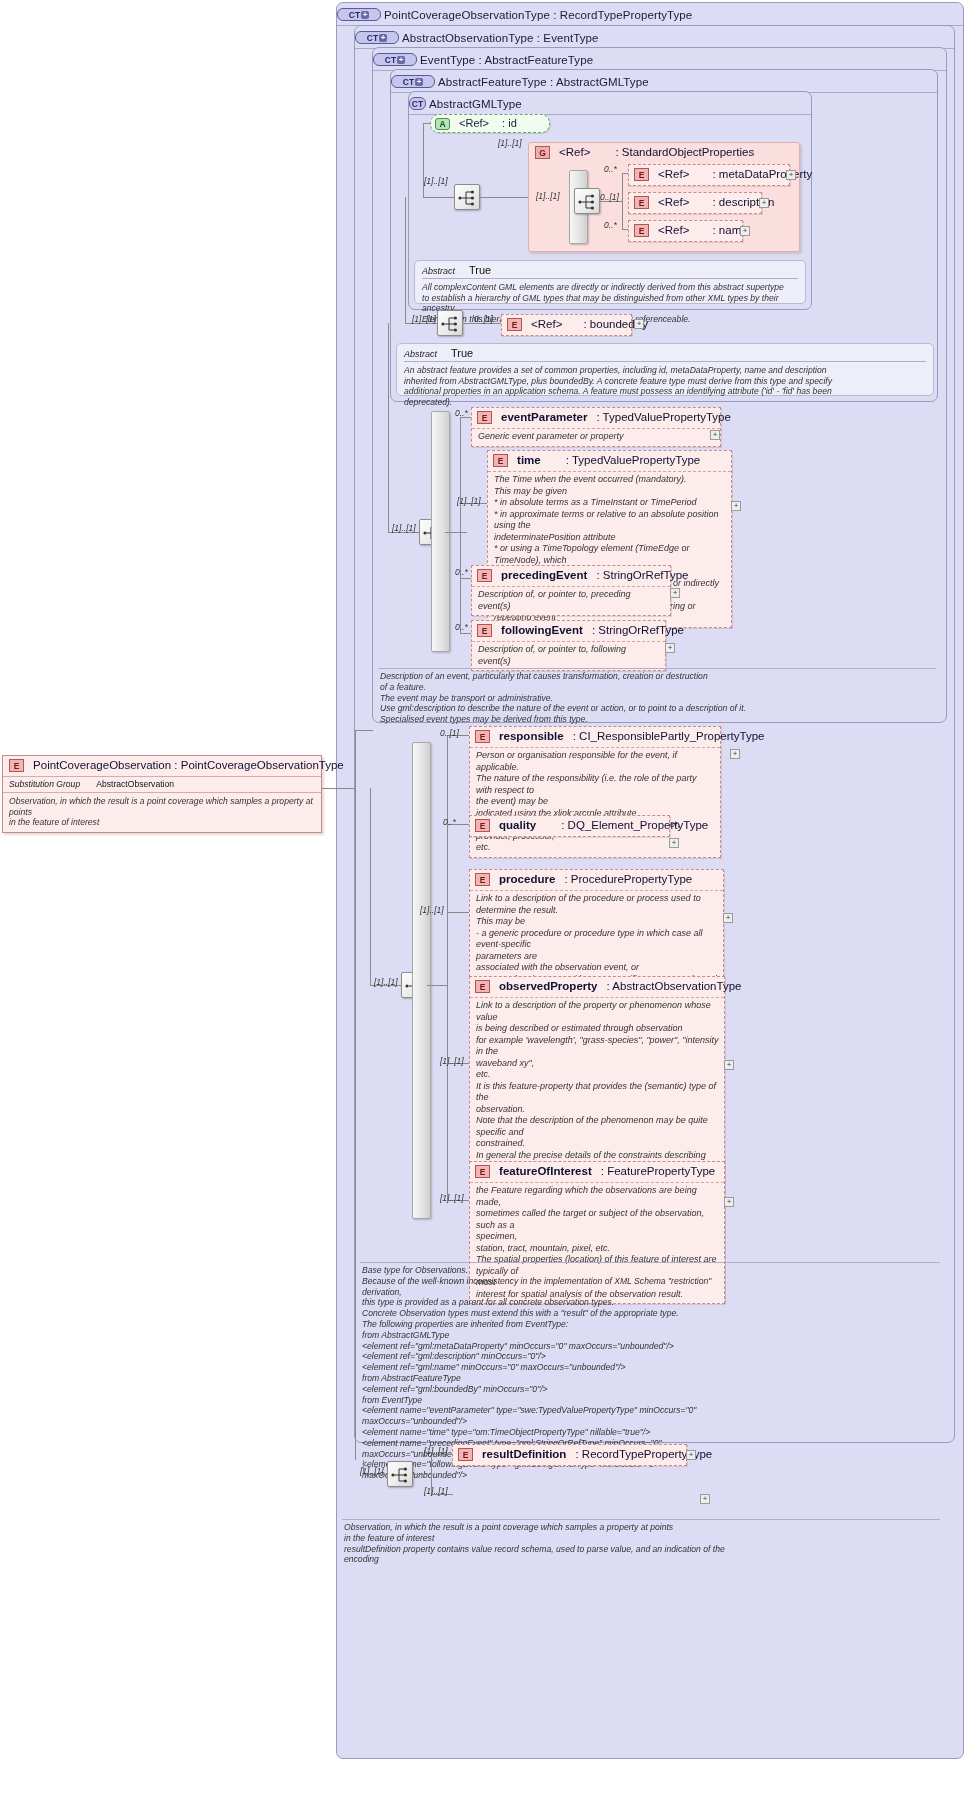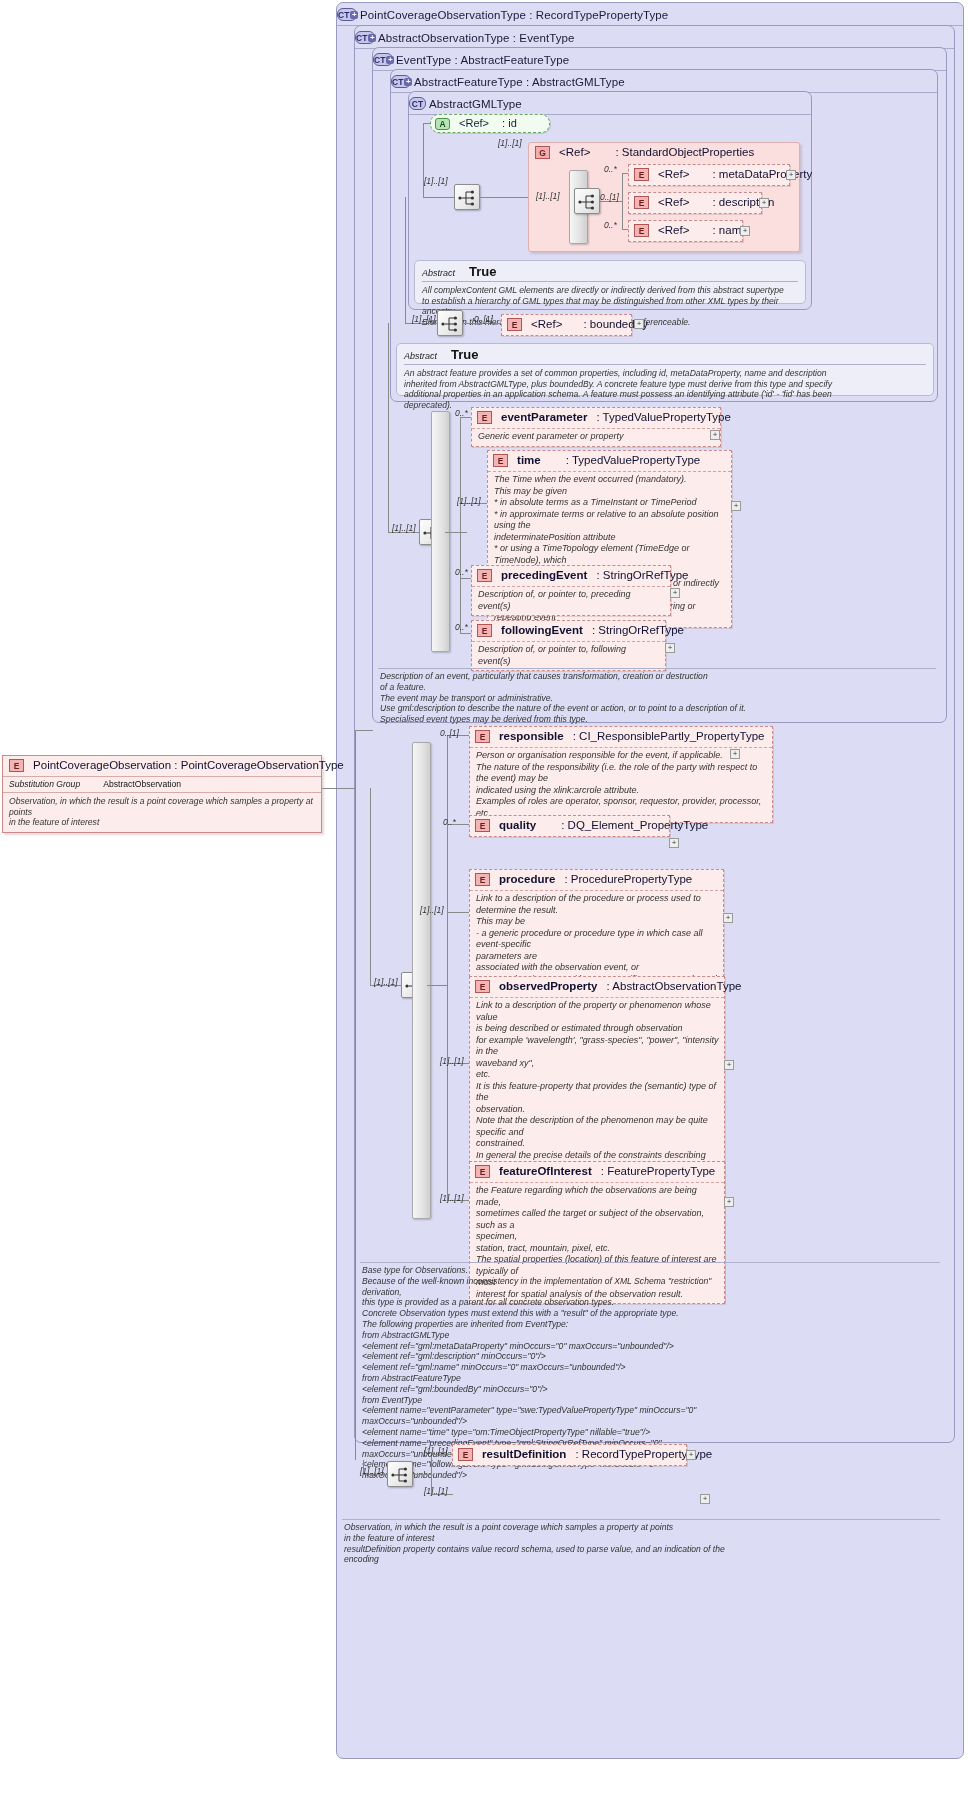--- a/index.html
+++ b/index.html
@@ -12,21 +12,21 @@
          background:#dcdcf4;box-sizing:border-box;}
   .ctbox > .hdr{position:absolute;left:0;top:0;height:22px;line-height:22px;
          white-space:nowrap;}
   .hdr .ttl{display:inline-block;vertical-align:middle;font-size:11.5px;
          color:#1a1a3a;letter-spacing:.1px;}
   .ctbox > .rule{position:absolute;left:0;right:0;height:1px;background:#a9a9cc;top:22px;}
 
   
   .b-ct,.b-a,.b-g,.b-e{display:inline-block;box-sizing:border-box;
         text-align:center;font-size:8.5px;font-weight:bold;}
-  .b-ct{width:20px;height:13px;line-height:12px;border:1px solid #5a5a9a;
+  .b-ct{width:44px;height:13px;line-height:12px;border:1px solid #5a5a9a;
         border-radius:6px;background:#c6c6ec;color:#2a2a66;}
   .b-ct .plus{display:inline-block;width:8px;height:8px;line-height:7px;
         background:#6a6aaa;color:#fff;border-radius:2px;font-size:8px;
         margin-left:1px;vertical-align:1px;}
   .b-ct.nop{width:17px;}
   .b-a{width:15px;height:12px;line-height:11px;border:1px solid #4f8f4f;
        border-radius:3px;background:#b6e6b6;color:#1e4e1e;}
   .b-g{width:15px;height:13px;line-height:12px;border:1px solid #b05555;
        background:#f2aeae;color:#6a1f1f;}
   .b-e{width:15px;height:13px;line-height:12px;border:1px solid #b05555;
@@ -79,34 +79,34 @@
   
   .plusbox{position:absolute;width:10px;height:10px;box-sizing:border-box;
         border:1px solid #9a9a9a;background:#eee;font-size:8px;line-height:8px;
         text-align:center;color:#444;}
 
   
   .anno{position:absolute;box-sizing:border-box;border:1px solid #b9b9d4;
         border-radius:5px;background:#eeeef8;padding:3px 7px 4px 7px;}
   .anno .ahdr{font-size:9px;margin-bottom:2px;}
   .anno .ahdr i{font-style:italic;color:#222;}
-  .anno .ahdr b{font-weight:bold;margin-left:14px;color:#111;font-size:13px;}
+  .anno .ahdr b{font-weight:normal;margin-left:14px;color:#111;font-size:11px;}
   .anno .abody{font-style:italic;font-size:8.6px;line-height:10.6px;color:#333;
         white-space:pre-line;}
   .anno .aline{height:1px;background:#b0b0cc;margin:1px 0 3px 0;}
 
   
   .rootel{position:absolute;box-sizing:border-box;border:1px solid #c98a8a;
         background:#fdecec;box-shadow:2px 2px 2px rgba(170,130,130,.3);}
   .rootel .r1{height:20px;line-height:19px;padding-left:6px;white-space:nowrap;
         border-bottom:1px solid #d8aaaa;}
   .rootel .r1 .nm{font-size:11.5px;margin-left:6px;color:#101030;}
   .rootel .r2{height:15px;line-height:14px;padding-left:6px;font-size:8.6px;
         font-style:italic;border-bottom:1px solid #d8aaaa;color:#222;}
-  .rootel .r2 b{font-style:normal;font-weight:normal;margin-left:23px;color:#111;}
+  .rootel .r2 b{font-style:normal;font-weight:normal;margin-left:16px;color:#111;}
   .rootel .r3{padding:3px 6px 4px 6px;font-size:8.6px;font-style:italic;
         line-height:10.5px;color:#333;white-space:pre-line;}
 
   
   .foot{position:absolute;font-size:8.6px;font-style:italic;line-height:10.8px;
         color:#333;white-space:pre-line;}
   .footrule{position:absolute;height:1px;background:#b0b0cc;}
 </style>
 </head>
 <body>
@@ -392,21 +392,21 @@
 
   <div class="bar" style="left:412px;top:742px;height:477px;"></div>
   <div class="ln lnh" style="left:427px;top:985px;width:20px;"></div>
   <div class="ln lnv" style="left:447px;top:735px;height:465px;"></div>
   <div class="ln lnh" style="left:447px;top:735px;width:23px;"></div>
   <div class="ln lnh" style="left:447px;top:824px;width:23px;"></div>
   <div class="ln lnh" style="left:447px;top:912px;width:23px;"></div>
   <div class="ln lnh" style="left:447px;top:1063px;width:23px;"></div>
   <div class="ln lnh" style="left:447px;top:1200px;width:23px;"></div>
 
-  <div class="el" style="left:469px;top:726px;width:304px;">
+  <div class="el" style="left:469px;top:726px;width:252px;">
     <div class="row">
       <span class="b-e">E</span>
       <span class="nm">responsible</span>
       <span class="sep" style="margin-left:6px;">: CI_ResponsiblePartly_PropertyType</span>
     </div>
     <div class="doc">Person or organisation responsible for the event, if applicable.
 The nature of the responsibility (i.e. the role of the party with respect to
 the event) may be
 indicated using the xlink:arcrole attribute.
 Examples of roles are operator, sponsor, requestor, provider, processor,

